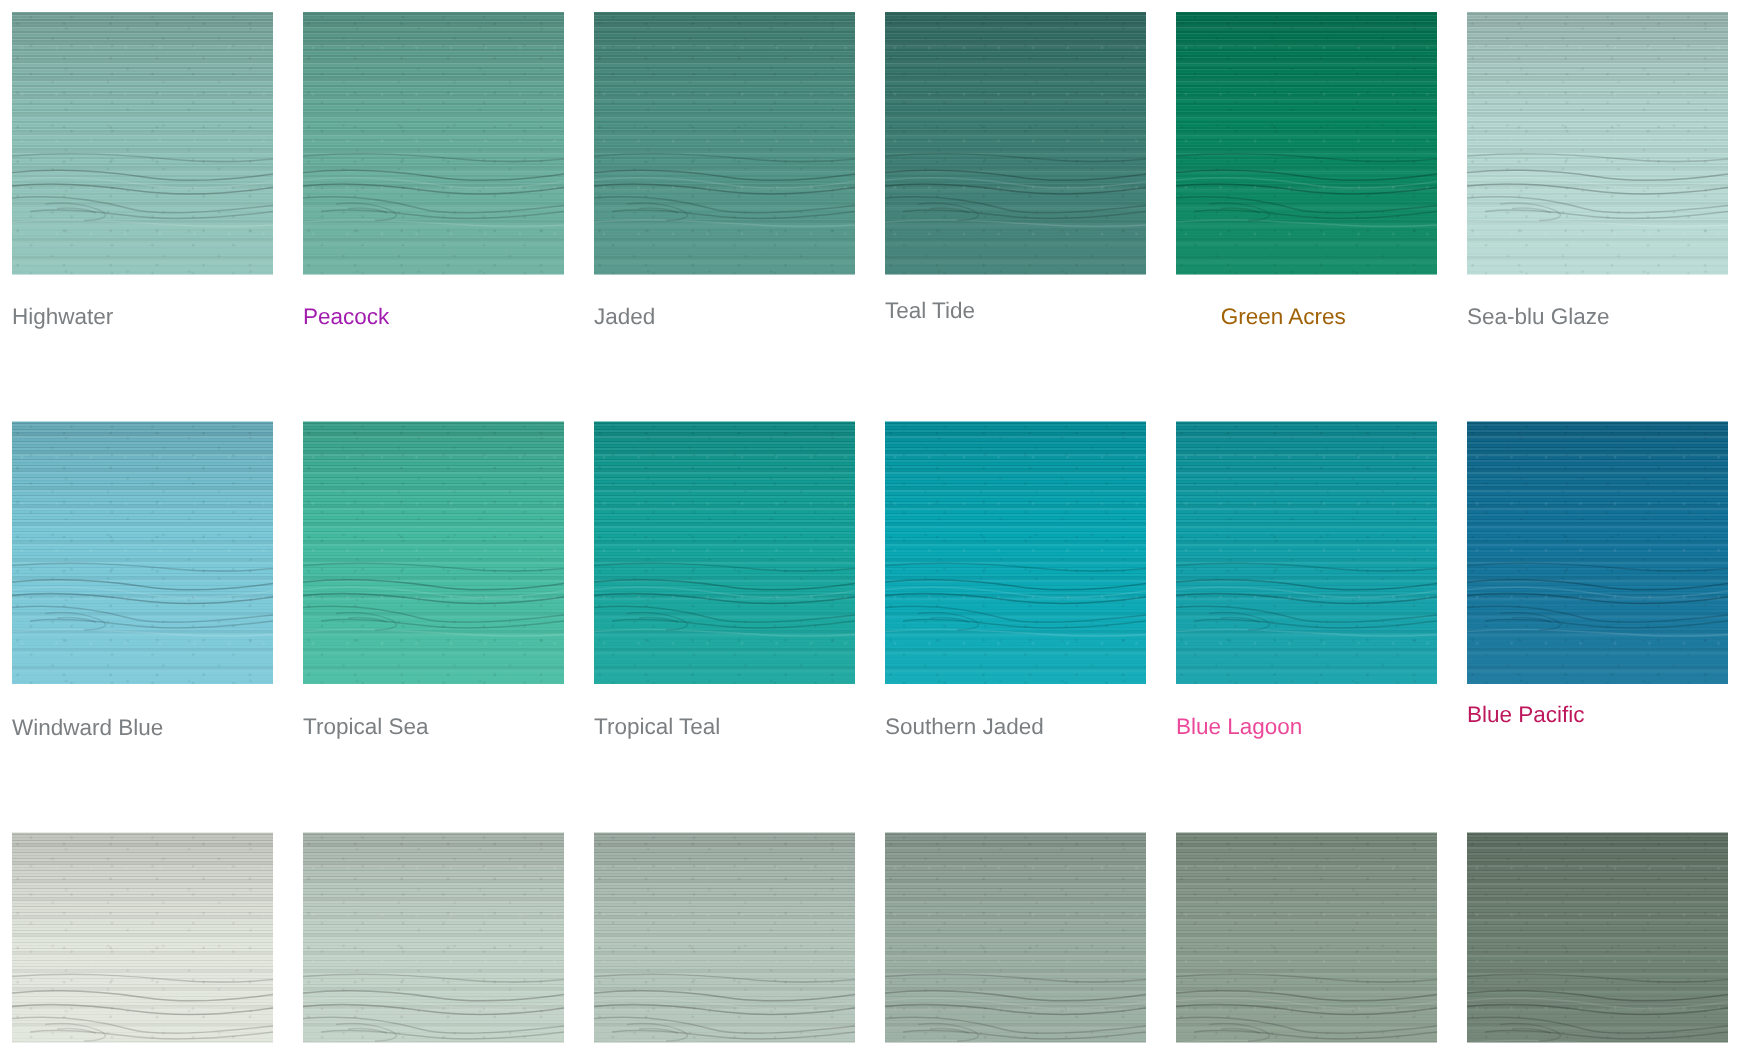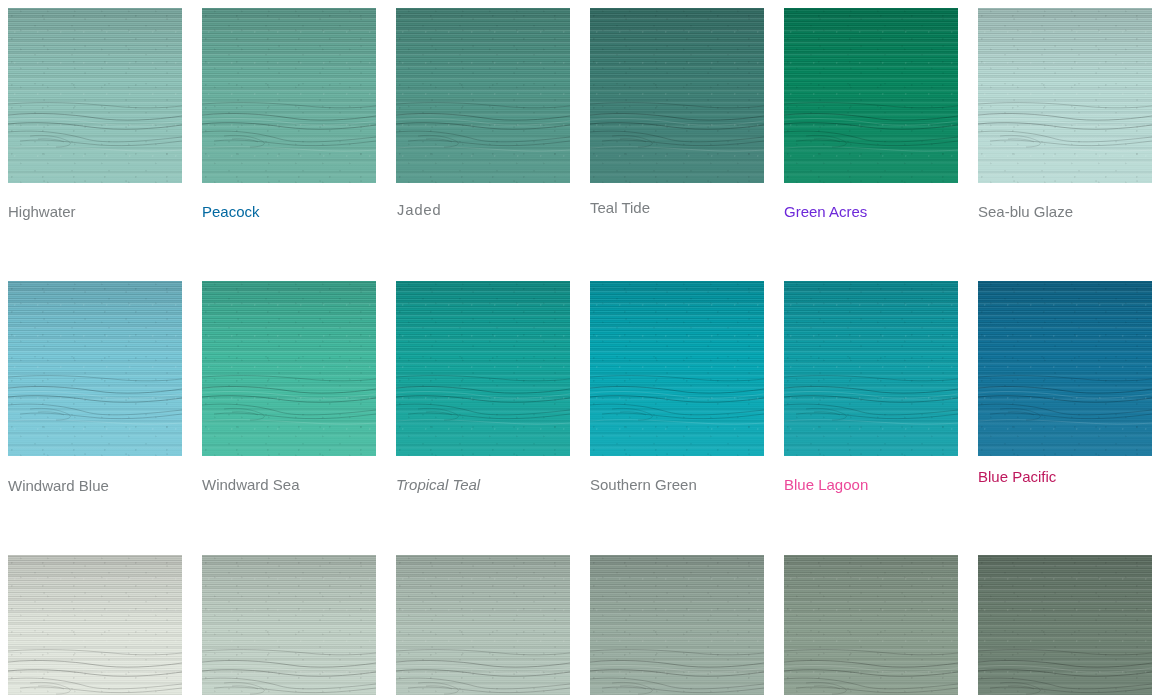--- a/index.html
+++ b/index.html
@@ -182,21 +182,21 @@
             <path d="M0,140 C40,137 72,140 110,142 C140,144 158,143 174,142"></path>
           </g>
           <g fill="none" stroke="rgba(0,0,0,0.22)" stroke-width="1">
             <path d="M22,128 C38,126 52,129 60,133 C66,136 60,139 48,139"></path>
             <path d="M30,131 C42,130 52,132 56,134"></path>
           </g>
         </svg>
       </div>
       <div class="grain-speckle"></div>
     </div>
-    <div class="swatch-label" style="color: #0369a1;">Peacock</div>
+    <div class="swatch-label" style="color: #a21caf;">Peacock</div>
   </div>
     <div class="swatch-cell">
     <div class="swatch-chip" style="background-color: rgb(79, 149, 135);">
       <div class="grain-shade"></div>
       <div class="grain-wide"></div>
       <div class="grain-fine"></div>
       <div class="grain-arcs">
         <svg viewBox="0 0 174 175" preserveAspectRatio="none" aria-hidden="true">
           <g fill="none" stroke="rgba(0,0,0,0.42)" stroke-width="1">
             <path d="M0,107 C30,104 62,106 88,110 C114,114 146,112 174,108"></path>
@@ -212,21 +212,21 @@
             <path d="M0,140 C40,137 72,140 110,142 C140,144 158,143 174,142"></path>
           </g>
           <g fill="none" stroke="rgba(0,0,0,0.22)" stroke-width="1">
             <path d="M22,128 C38,126 52,129 60,133 C66,136 60,139 48,139"></path>
             <path d="M30,131 C42,130 52,132 56,134"></path>
           </g>
         </svg>
       </div>
       <div class="grain-speckle"></div>
     </div>
-    <div class="swatch-label" style="color: rgb(123, 127, 130); font-family: Liberation Mono, monospace;">Jaded</div>
+    <div class="swatch-label" style="color: rgb(123, 127, 130);">Jaded</div>
   </div>
     <div class="swatch-cell">
     <div class="swatch-chip" style="background-color: rgb(61, 127, 117);">
       <div class="grain-shade"></div>
       <div class="grain-wide"></div>
       <div class="grain-fine"></div>
       <div class="grain-arcs">
         <svg viewBox="0 0 174 175" preserveAspectRatio="none" aria-hidden="true">
           <g fill="none" stroke="rgba(0,0,0,0.42)" stroke-width="1">
             <path d="M0,107 C30,104 62,106 88,110 C114,114 146,112 174,108"></path>
@@ -272,21 +272,21 @@
             <path d="M0,140 C40,137 72,140 110,142 C140,144 158,143 174,142"></path>
           </g>
           <g fill="none" stroke="rgba(0,0,0,0.22)" stroke-width="1">
             <path d="M22,128 C38,126 52,129 60,133 C66,136 60,139 48,139"></path>
             <path d="M30,131 C42,130 52,132 56,134"></path>
           </g>
         </svg>
       </div>
       <div class="grain-speckle"></div>
     </div>
-    <div class="swatch-label" style="color: #6d28d9;">Green Acres</div>
+    <div class="swatch-label" style="color: #a16207; text-align: center;">Green Acres</div>
   </div>
     <div class="swatch-cell">
     <div class="swatch-chip" style="background-color: rgb(184, 219, 213);">
       <div class="grain-shade"></div>
       <div class="grain-wide"></div>
       <div class="grain-fine"></div>
       <div class="grain-arcs">
         <svg viewBox="0 0 174 175" preserveAspectRatio="none" aria-hidden="true">
           <g fill="none" stroke="rgba(0,0,0,0.42)" stroke-width="1">
             <path d="M0,107 C30,104 62,106 88,110 C114,114 146,112 174,108"></path>
@@ -362,21 +362,21 @@
             <path d="M0,140 C40,137 72,140 110,142 C140,144 158,143 174,142"></path>
           </g>
           <g fill="none" stroke="rgba(0,0,0,0.22)" stroke-width="1">
             <path d="M22,128 C38,126 52,129 60,133 C66,136 60,139 48,139"></path>
             <path d="M30,131 C42,130 52,132 56,134"></path>
           </g>
         </svg>
       </div>
       <div class="grain-speckle"></div>
     </div>
-    <div class="swatch-label" style="color: rgb(123, 127, 130);">Windward Sea</div>
+    <div class="swatch-label" style="color: rgb(123, 127, 130);">Tropical Sea</div>
   </div>
     <div class="swatch-cell">
     <div class="swatch-chip" style="background-color: rgb(19, 164, 155);">
       <div class="grain-shade"></div>
       <div class="grain-wide"></div>
       <div class="grain-fine"></div>
       <div class="grain-arcs">
         <svg viewBox="0 0 174 175" preserveAspectRatio="none" aria-hidden="true">
           <g fill="none" stroke="rgba(0,0,0,0.42)" stroke-width="1">
             <path d="M0,107 C30,104 62,106 88,110 C114,114 146,112 174,108"></path>
@@ -392,21 +392,21 @@
             <path d="M0,140 C40,137 72,140 110,142 C140,144 158,143 174,142"></path>
           </g>
           <g fill="none" stroke="rgba(0,0,0,0.22)" stroke-width="1">
             <path d="M22,128 C38,126 52,129 60,133 C66,136 60,139 48,139"></path>
             <path d="M30,131 C42,130 52,132 56,134"></path>
           </g>
         </svg>
       </div>
       <div class="grain-speckle"></div>
     </div>
-    <div class="swatch-label" style="color: rgb(123, 127, 130); font-style: italic;">Tropical Teal</div>
+    <div class="swatch-label" style="color: rgb(123, 127, 130);">Tropical Teal</div>
   </div>
     <div class="swatch-cell">
     <div class="swatch-chip" style="background-color: rgb(5, 167, 180);">
       <div class="grain-shade"></div>
       <div class="grain-wide"></div>
       <div class="grain-fine"></div>
       <div class="grain-arcs">
         <svg viewBox="0 0 174 175" preserveAspectRatio="none" aria-hidden="true">
           <g fill="none" stroke="rgba(0,0,0,0.42)" stroke-width="1">
             <path d="M0,107 C30,104 62,106 88,110 C114,114 146,112 174,108"></path>
@@ -422,21 +422,21 @@
             <path d="M0,140 C40,137 72,140 110,142 C140,144 158,143 174,142"></path>
           </g>
           <g fill="none" stroke="rgba(0,0,0,0.22)" stroke-width="1">
             <path d="M22,128 C38,126 52,129 60,133 C66,136 60,139 48,139"></path>
             <path d="M30,131 C42,130 52,132 56,134"></path>
           </g>
         </svg>
       </div>
       <div class="grain-speckle"></div>
     </div>
-    <div class="swatch-label" style="color: rgb(123, 127, 130);">Southern Green</div>
+    <div class="swatch-label" style="color: rgb(123, 127, 130);">Southern Jaded</div>
   </div>
     <div class="swatch-cell">
     <div class="swatch-chip" style="background-color: rgb(15, 159, 168);">
       <div class="grain-shade"></div>
       <div class="grain-wide"></div>
       <div class="grain-fine"></div>
       <div class="grain-arcs">
         <svg viewBox="0 0 174 175" preserveAspectRatio="none" aria-hidden="true">
           <g fill="none" stroke="rgba(0,0,0,0.42)" stroke-width="1">
             <path d="M0,107 C30,104 62,106 88,110 C114,114 146,112 174,108"></path>

